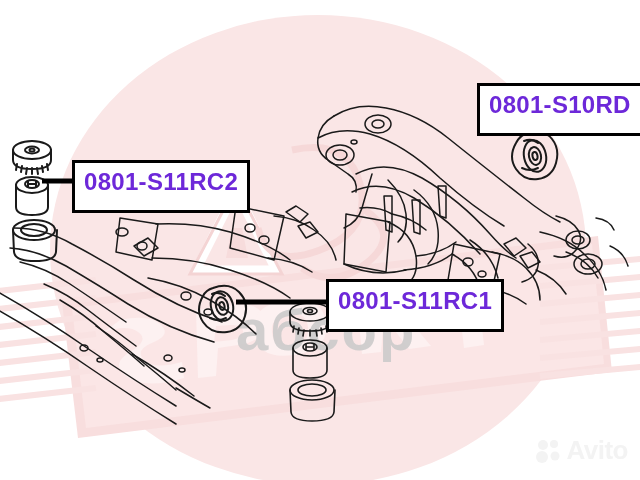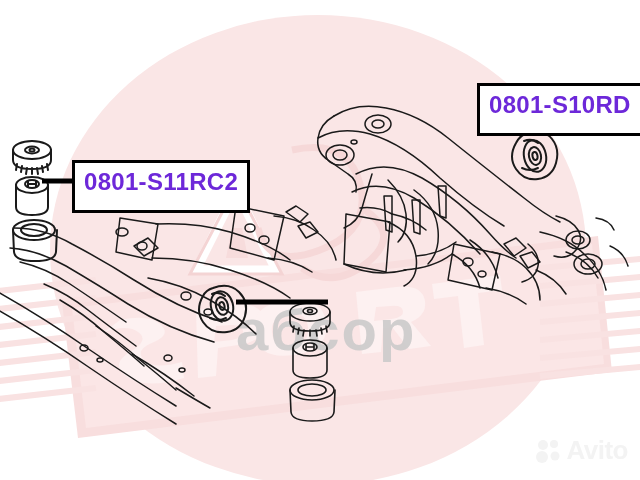--- a/index.html
+++ b/index.html
@@ -302,14 +302,15 @@
       <line x1="542" y1="117" x2="542" y2="136"></line>
       <line x1="42" y1="181" x2="74" y2="181"></line>
       <line x1="236" y1="302" x2="328" y2="302"></line>
     </g>
   </svg>
 
   <div class="callout" id="callout-0801-s10rd">0801-S10RD</div>
 
   <div class="callout" id="callout-0801-s11rc2">0801-S11RC2</div>
 
+  <div class="callout" id="callout-0801-s11rc1">0801-S11RC1</div>
 
 </div>
 
 </body></html>

